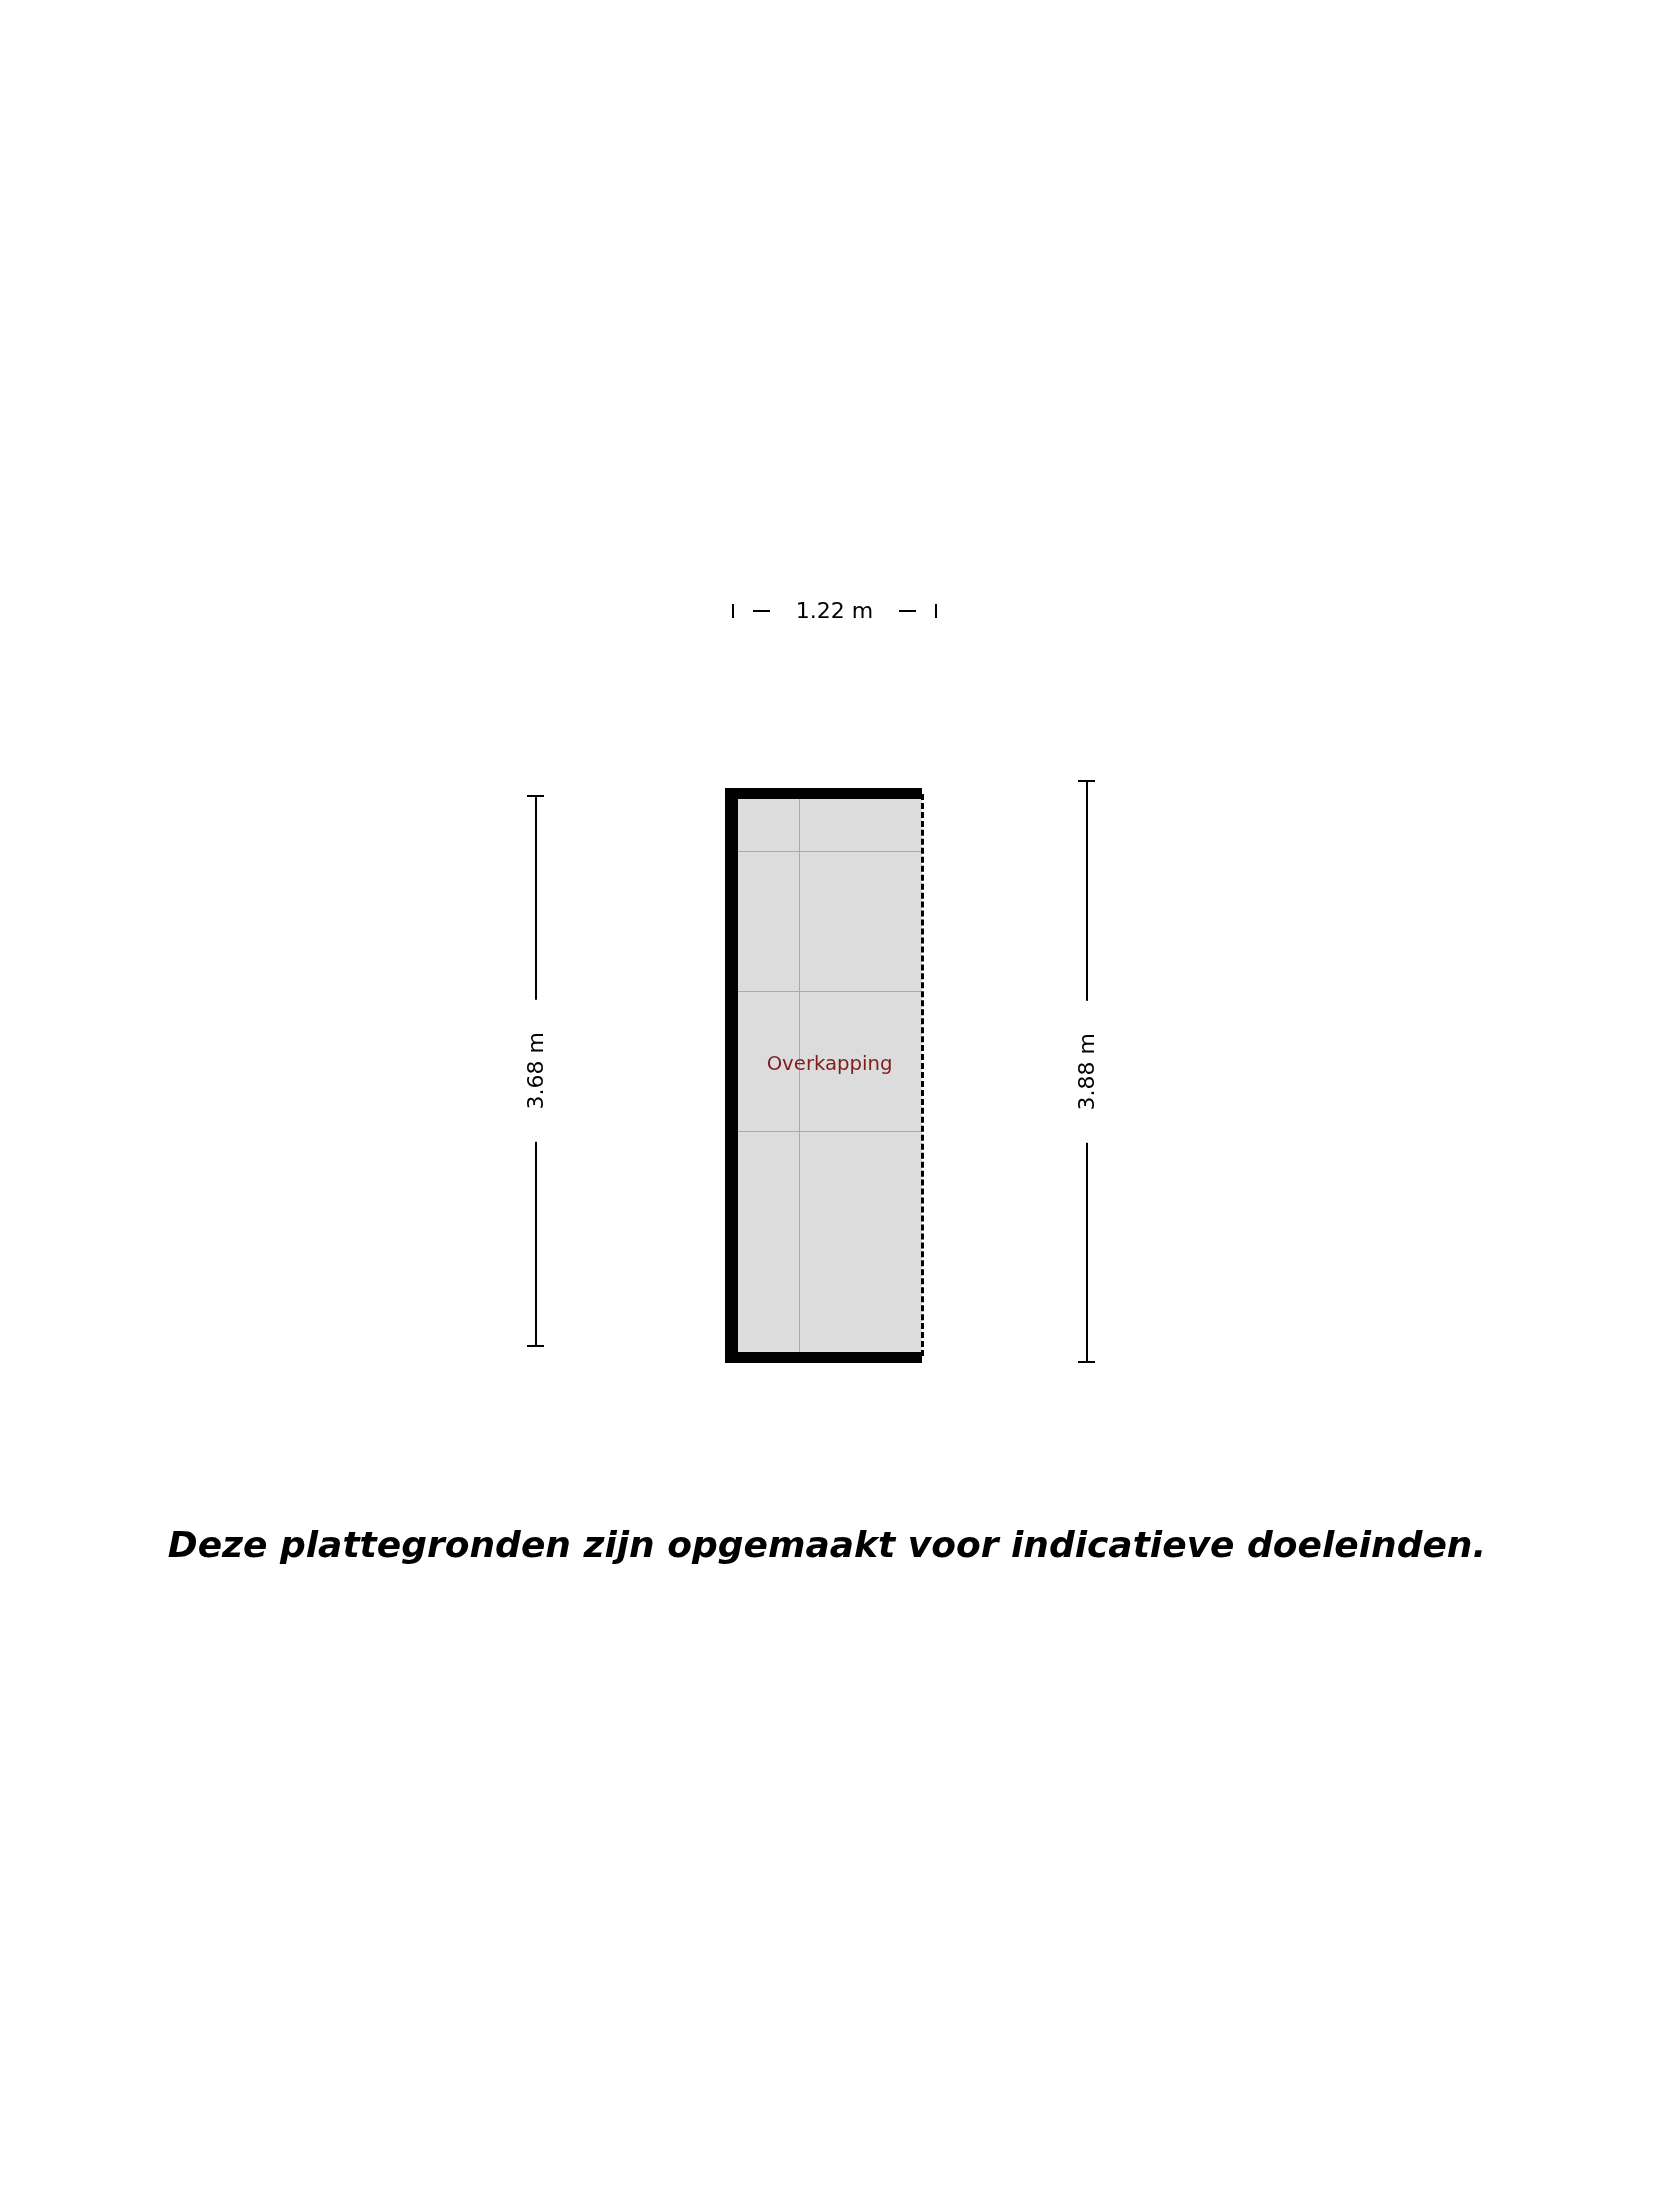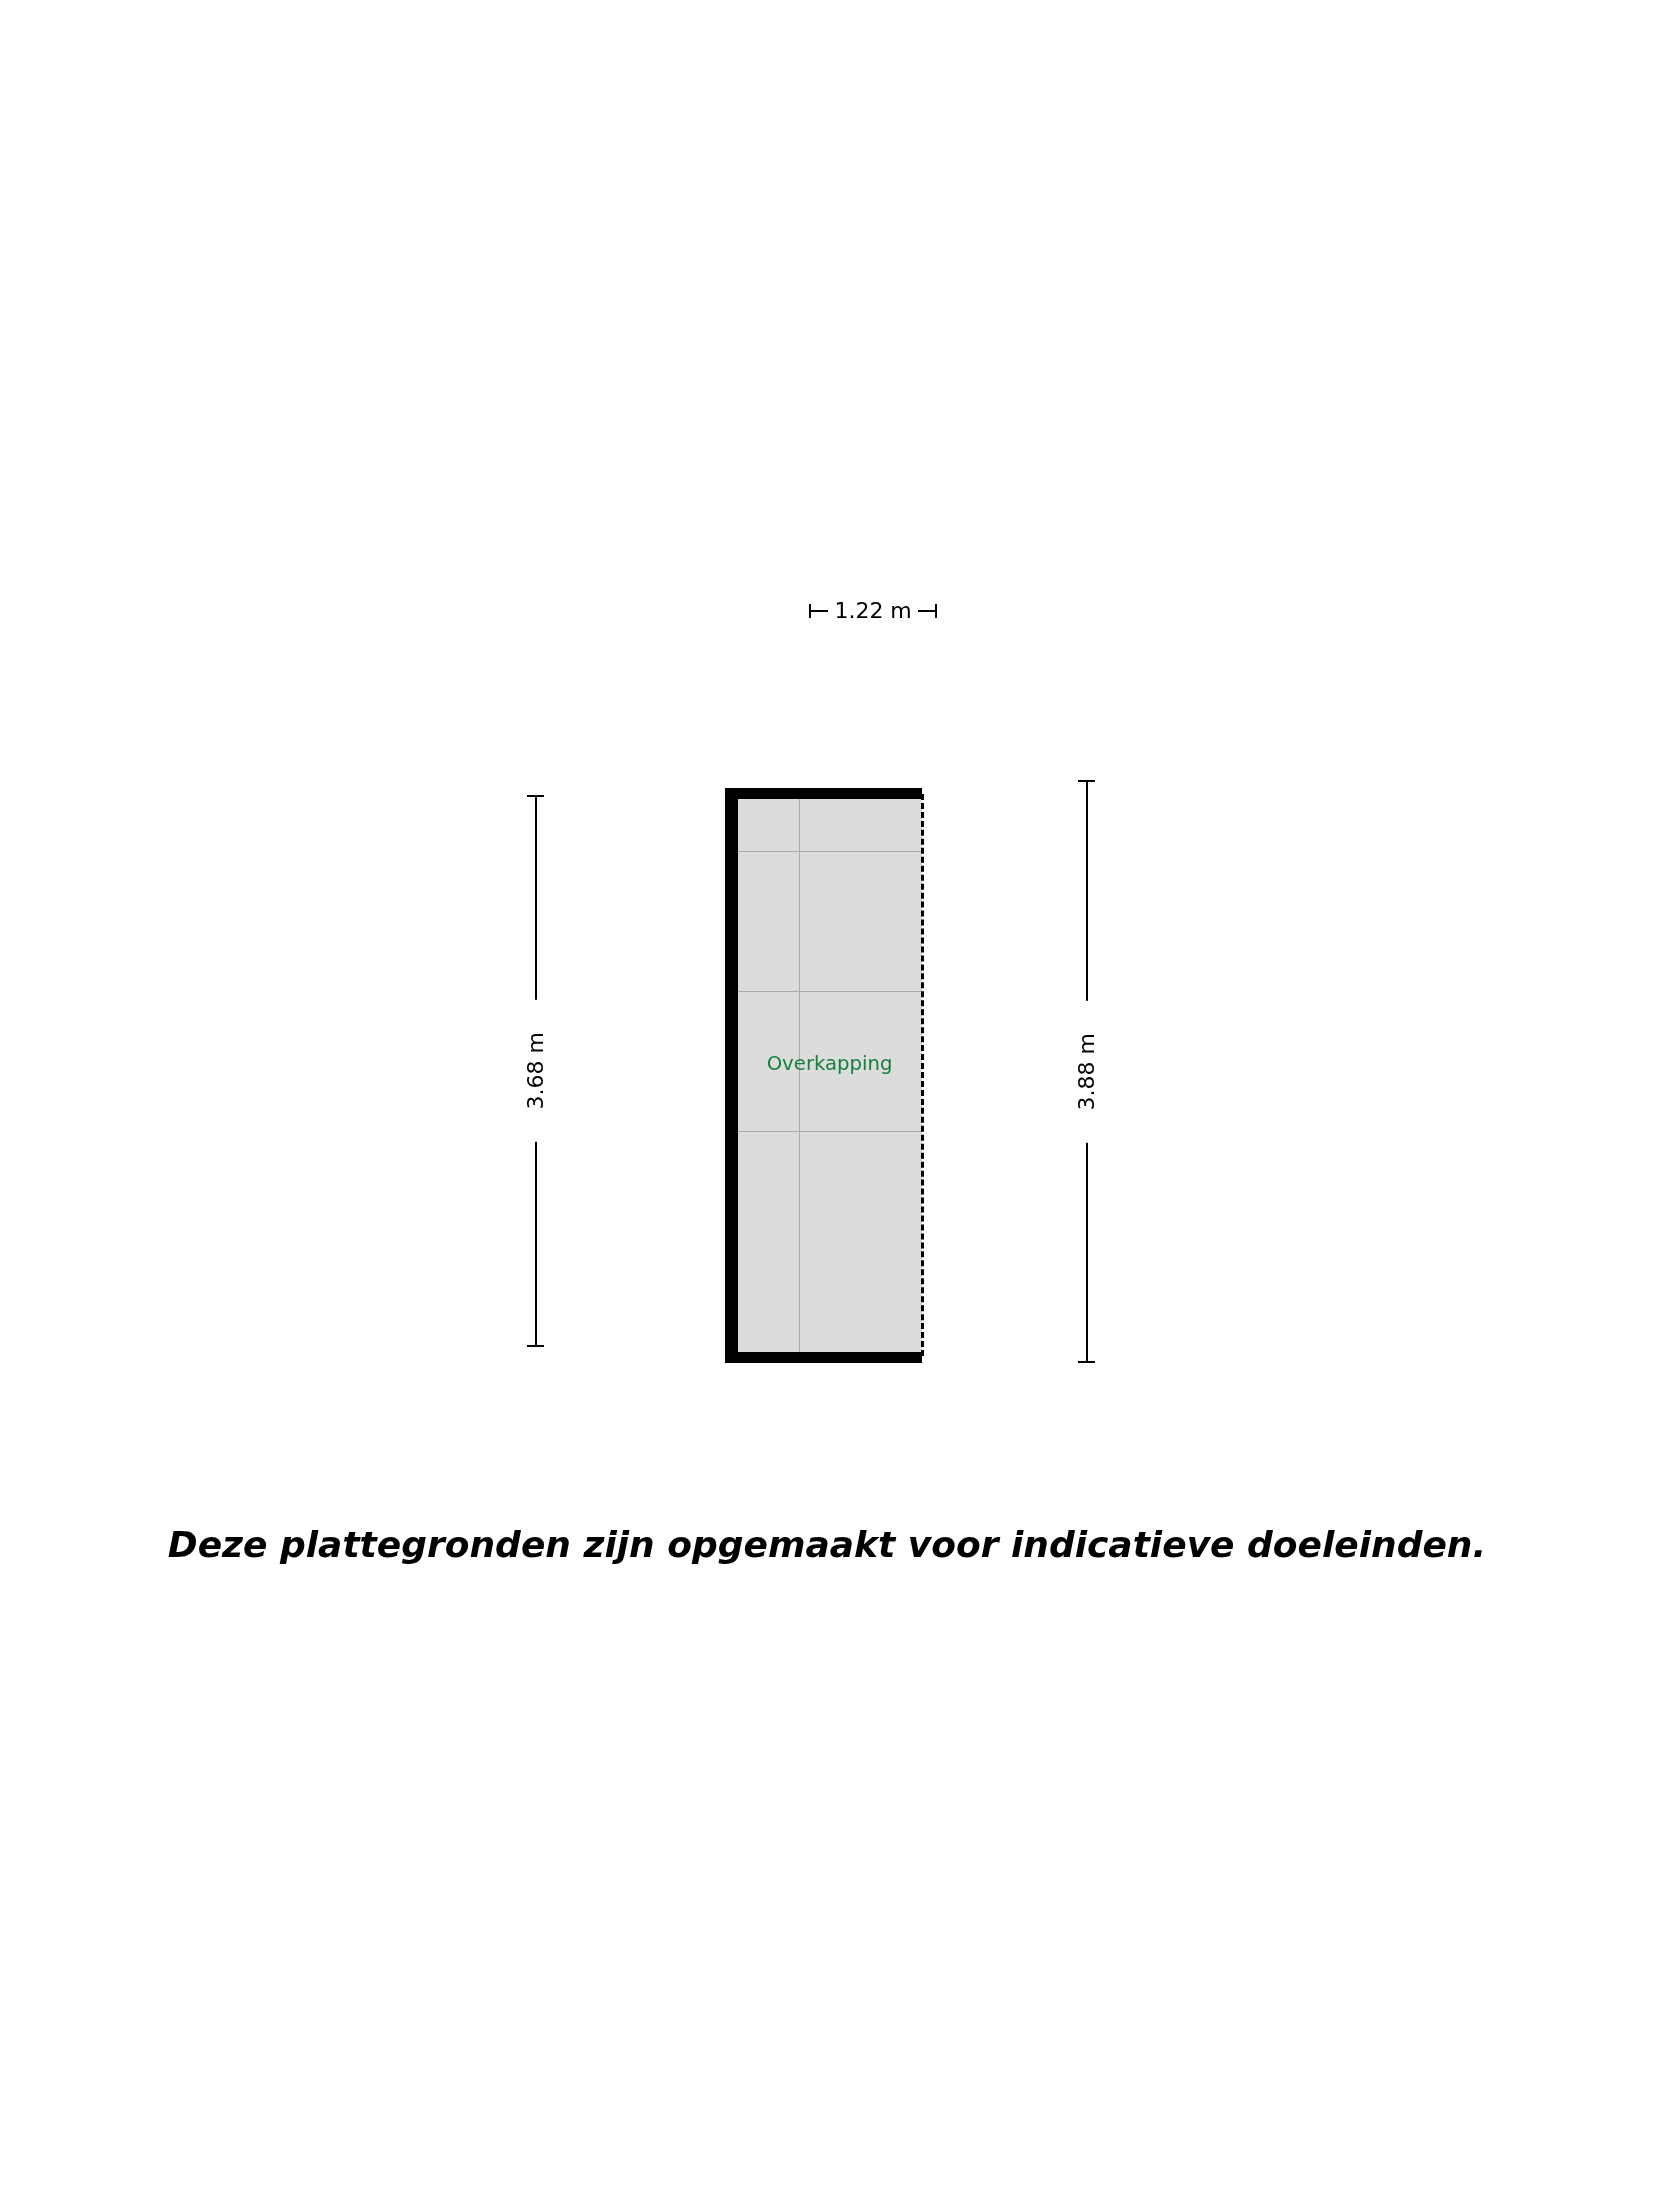--- a/index.html
+++ b/index.html
@@ -18,21 +18,21 @@
 
   
   #top-dim {
     position: absolute;
     left: 732px;
     top: 595px;
     width: 205px;
     height: 31.5px;
     display: flex;
     align-items: center;
-    justify-content: flex-end;
+    justify-content: space-between;
   }
   #top-dim .tick {
     width: 1.6px;
     height: 14px;
     background: #000;
     flex: 0 0 auto;
   }
   #top-dim .line {
     height: 1.6px;
     background: #000;
@@ -107,21 +107,21 @@
     background: #aaaaaa;
   }
   #plan .room-label {
     position: absolute;
     left: 0;
     top: 254px;
     width: 184px;
     text-align: center;
     font-size: 19.7px;
     line-height: 22px;
-    color: #15803d;
+    color: #7f1d1d;
     white-space: nowrap;
   }
 
   
   .vdim {
     position: absolute;
     width: 47px;
   }
   .vdim .v-line {
     position: absolute;

